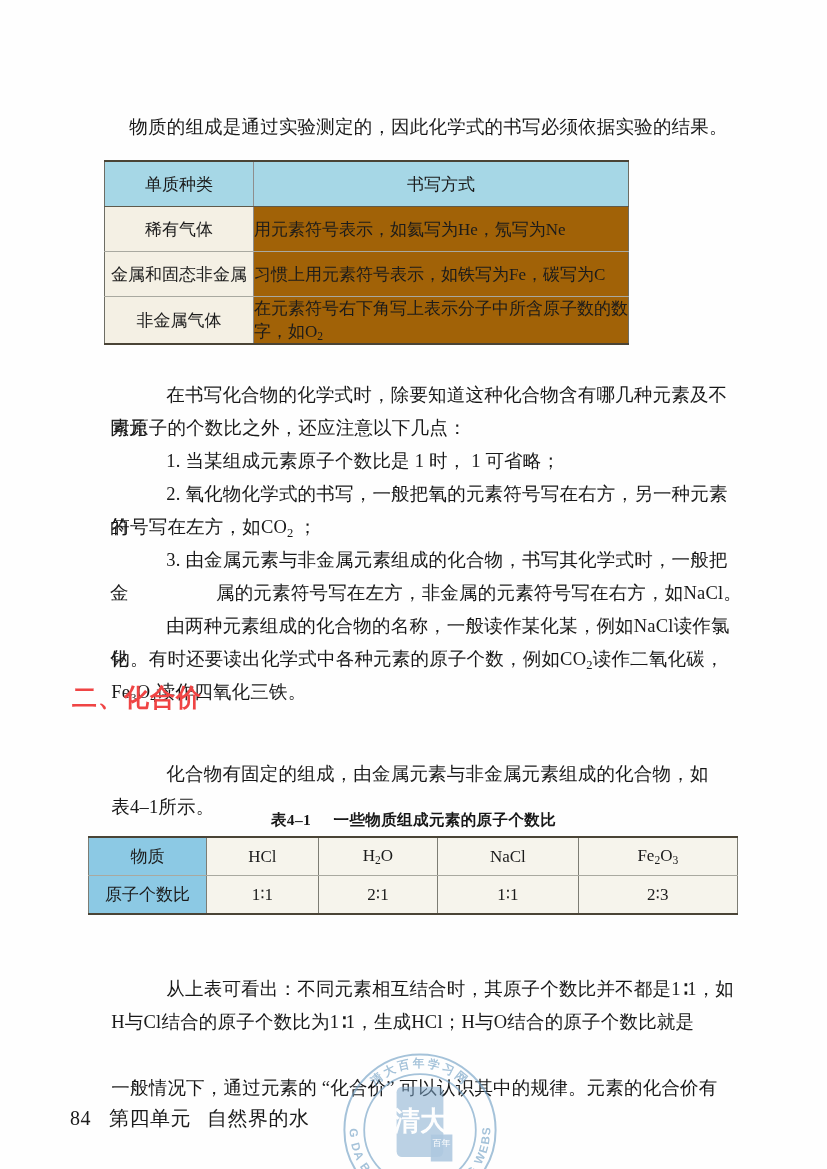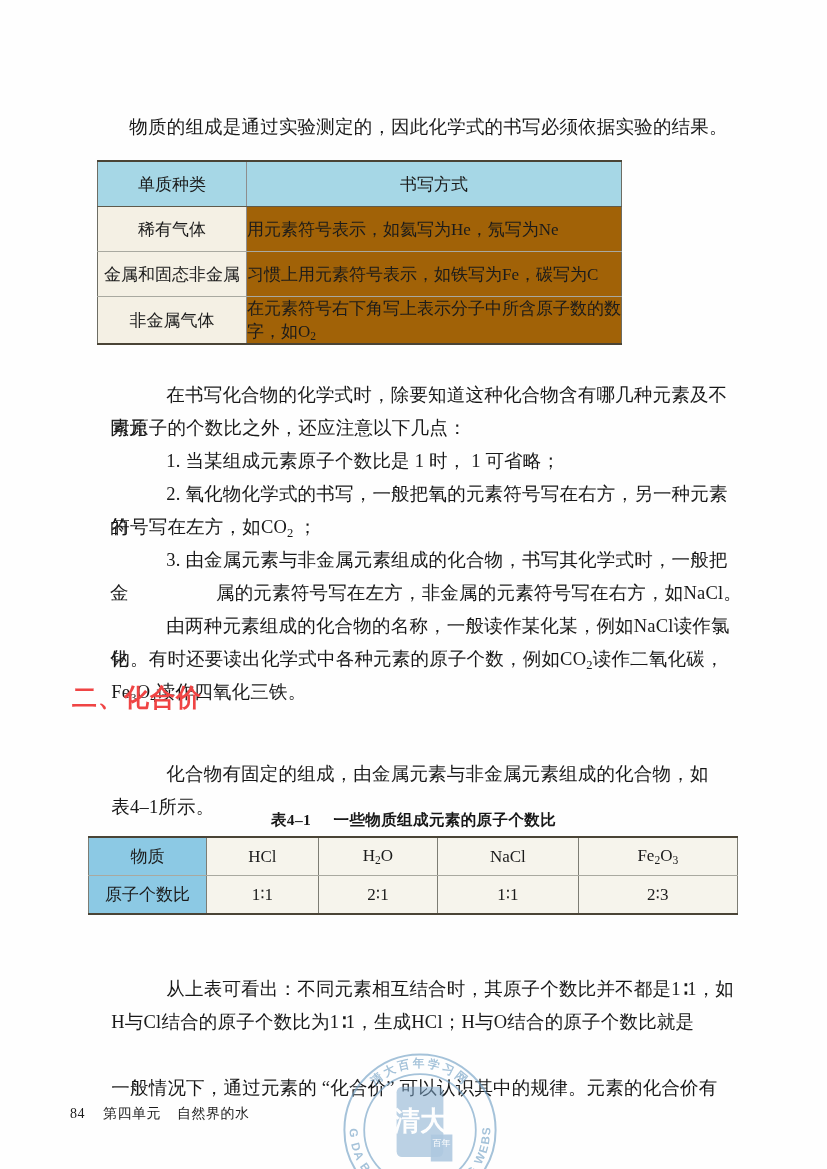--- a/index.html
+++ b/index.html
@@ -42,21 +42,21 @@
   }
   table td, table th {
     font-weight: normal;
     padding: 0;
     vertical-align: middle;
     border-left: 1px solid #8e8e8e;
     border-right: 1px solid #8e8e8e;
   }
 
   
-  #table-elements { left: 97px; top: 160px; width: 525px; }
+  #table-elements { left: 104px; top: 160px; width: 525px; }
   #table-elements .hdr-cell {
     background: #a6d7e6;
     height: 44px;
     text-align: center;
     border-bottom: 1.5px solid #5e5a4c;
     border-top: 2px solid #4a4436;
   }
   #table-elements .key-cell {
     background: #f4f0e4;
     width: 148px;
@@ -114,21 +114,21 @@
     font-weight: bold;
     letter-spacing: 1px;
     color: #ef4444;
   }
 
   
   #footer {
     position: absolute;
     left: 70px;
     top: 1105px;
-    font-size: 14px;
+    font-size: 20px;
     color: #1b1b1b;
     letter-spacing: 0.5px;
   }
   #footer .pagenum { margin-right: 18px; }
   #footer .unit    { margin-right: 16px; }
 
   
   #watermark {
     position: absolute;
     left: 330px;

